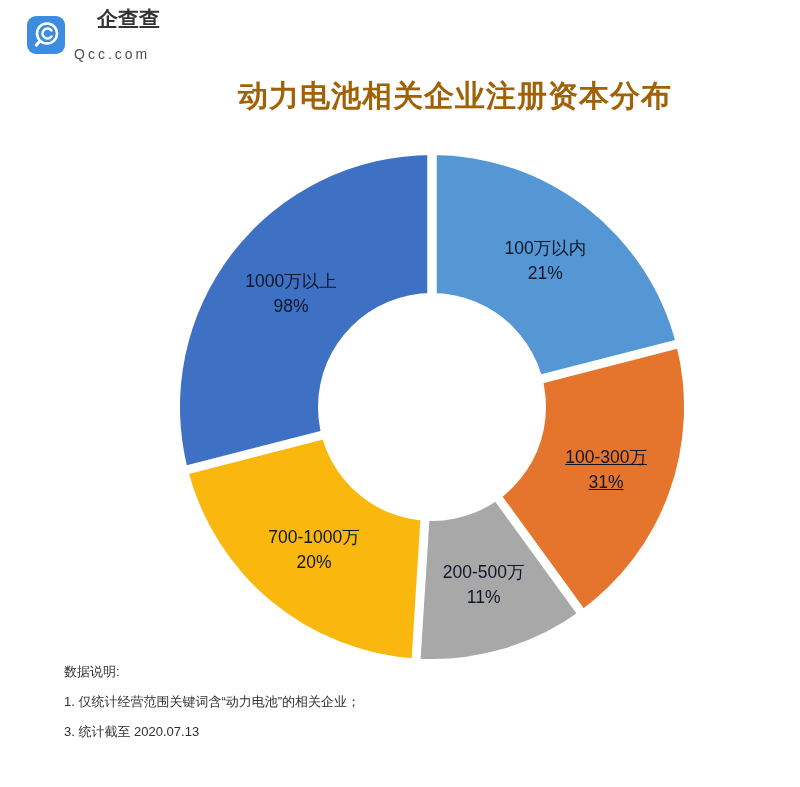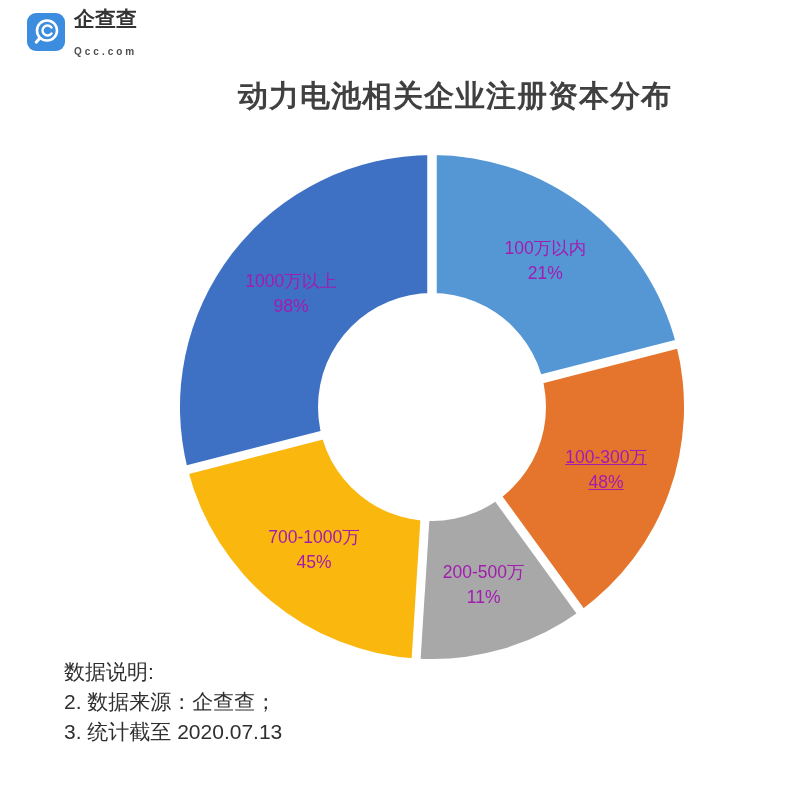--- a/index.html
+++ b/index.html
@@ -4,32 +4,32 @@
 <style>
   html,body{margin:0;padding:0;}
   body{
     width:800px;height:787px;background:#ffffff;position:relative;overflow:hidden;
     font-family:"Liberation Sans","DejaVu Sans",sans-serif;
     -webkit-font-smoothing:antialiased;
   }
   .logo{position:absolute;left:26px;top:7px;display:flex;align-items:center;gap:8px;}
   .logo-icon{width:40px;height:40px;display:block;}
   .logo-text{display:flex;flex-direction:column;justify-content:center;}
-  .logo-name{font-size:21px;font-weight:700;color:#333333;line-height:24px;}
-  .logo-domain{font-size:10px;font-weight:700;letter-spacing:3px;color:#4f4f4f;margin-top:15px;}
+  .logo-name{font-size:21px;font-weight:700;color:#333333;line-height:24px;margin-left:23px;}
+  .logo-domain{font-size:14px;font-weight:400;letter-spacing:3px;color:#4f4f4f;margin-top:15px;}
   .chart-title{
     position:absolute;left:455px;top:76px;transform:translateX(-50%);
-    font-size:30px;font-weight:700;color:#404040;white-space:nowrap;letter-spacing:1px;
+    font-size:30px;font-weight:700;color:#a16207;white-space:nowrap;letter-spacing:1px;
   }
   #chart-svg{position:absolute;left:0;top:0;}
   .slice-label{
     position:absolute;transform:translate(-50%,-50%);
-    text-align:center;font-size:17.5px;line-height:25px;color:#a21caf;white-space:nowrap;
+    text-align:center;font-size:17.5px;line-height:25px;color:#0f172a;white-space:nowrap;
   }
-  .notes{position:absolute;left:64px;top:662px;font-size:21px;color:#2f2f2f;}
+  .notes{position:absolute;left:64px;top:662px;font-size:13px;color:#2f2f2f;}
   .notes div{margin:0 0 10px 0;line-height:20px;}
 </style>
 </head>
 <body>
 
 <div class="logo">
   <svg class="logo-icon" viewBox="0 0 40 40">
     <rect x="1" y="1" width="38" height="38" rx="9" fill="#3C8CDF"></rect>
     <circle cx="21" cy="18.5" r="10" fill="none" stroke="#ffffff" stroke-width="2.6"></circle>
     <path d="M 25.5 15.5 A 5 5 0 1 0 25.5 21.5" fill="none" stroke="#ffffff" stroke-width="2.4" stroke-linecap="round"></path>
@@ -58,33 +58,33 @@
     <circle cx="432" cy="407" r="114" fill="#ffffff"></circle>
   </svg>
 
 <div id="labels">
     <div class="slice-label" style="left: 545.388px; top: 260.821px;">
       <div>100万以内</div>
       <div>21%</div>
     </div>
     <div class="slice-label" style="left: 606.063px; top: 469.667px; text-decoration: underline;">
       <div>100-300万</div>
-      <div>48%</div>
+      <div>31%</div>
     </div>
     <div class="slice-label" style="left: 483.613px; top: 584.654px;">
       <div>200-500万</div>
       <div>11%</div>
     </div>
     <div class="slice-label" style="left: 314.077px; top: 549.545px;">
       <div>700-1000万</div>
-      <div>45%</div>
+      <div>20%</div>
     </div>
     <div class="slice-label" style="left: 291px; top: 293.612px;">
       <div>1000万以上</div>
       <div>98%</div>
     </div>
   </div>
 
 <div class="notes">
   <div>数据说明:</div>
-  <div>2. 数据来源：企查查；</div>
+  <div>1. 仅统计经营范围关键词含“动力电池”的相关企业；</div>
   <div>3. 统计截至 2020.07.13</div>
 </div>
 
 </body></html>

